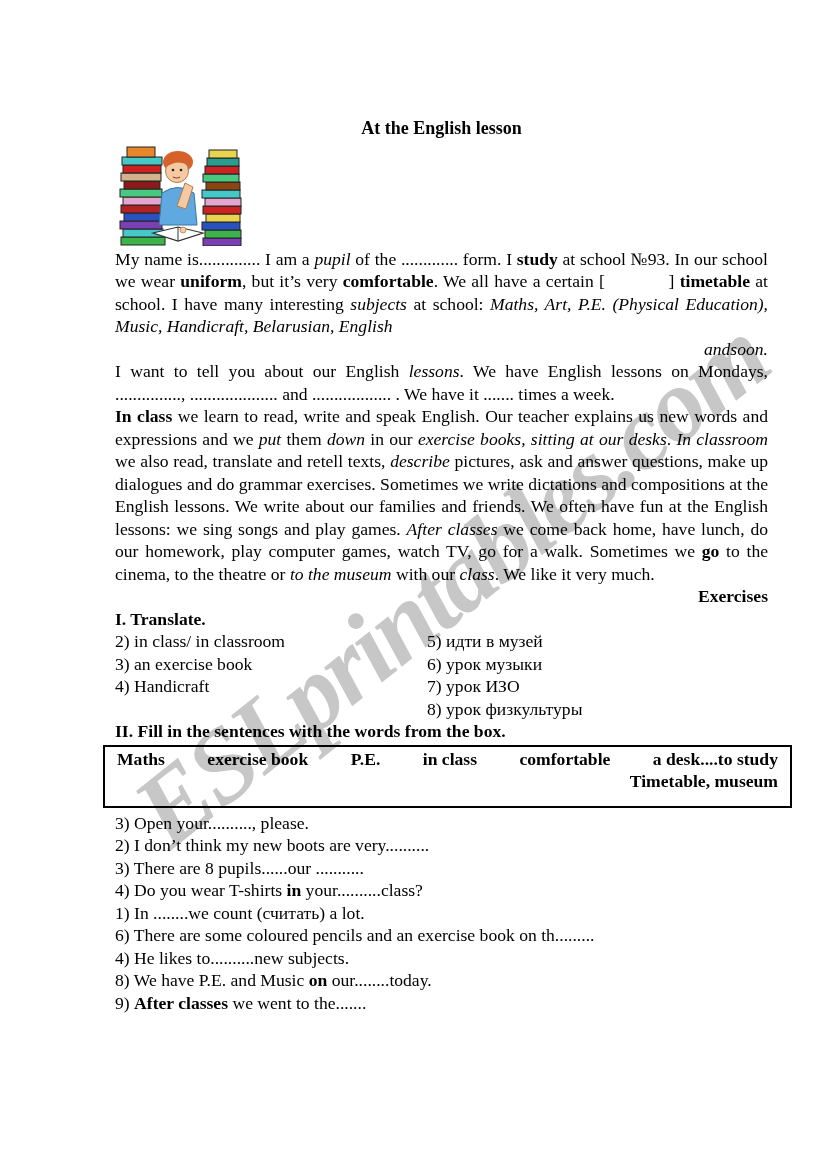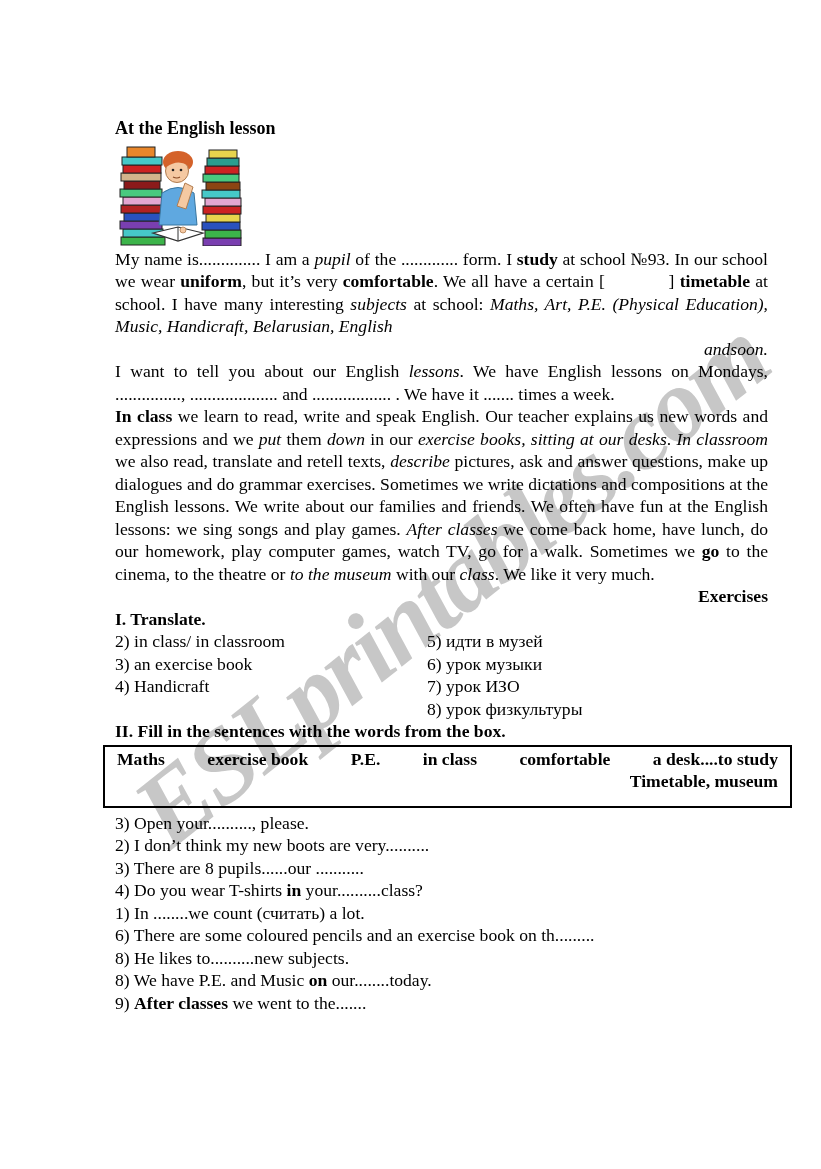--- a/index.html
+++ b/index.html
@@ -25,21 +25,21 @@
     user-select:none;
   }
   .content{
     position:absolute;
     left:115px;top:117px;
     width:653px;
     z-index:1;
     font-size:17.6px;
     line-height:22.5px;
   }
-  .title{font-weight:bold;font-size:18px;}
+  .title{text-align:center;font-weight:bold;font-size:18px;}
   .clipart{margin:3px 0 2px 0;height:103px;}
   .para{margin:0;text-align:justify;}
   .spread{display:flex;justify-content:flex-end;}
   .center{text-align:right;}
   .b{font-weight:bold;}
   .bi{font-weight:normal;font-style:italic;}
   .cols{display:grid;grid-template-columns:312px auto;}
   .wordbox{
     border:2px solid #000;
     margin:2px -24px 4px -12px;
@@ -151,19 +151,19 @@
       <div>Timetable, museum</div>
     </div>
 
     <div>
       <div class="sentence"><span>3) Open your.........., please.</span></div>
       <div class="sentence"><span>2) I don’t think my new boots are very..........</span></div>
       <div class="sentence"><span>3) There are 8 pupils......our ...........</span></div>
       <div class="sentence"><span>4) Do you wear T-shirts </span><span class="b">in</span><span> your..........class?</span></div>
       <div class="sentence"><span>1) In ........we count (считать) a lot.</span></div>
       <div class="sentence"><span>6) There are some coloured pencils and an exercise book on th.........</span></div>
-      <div class="sentence"><span>8) He likes to..........new subjects.</span></div>
+      <div class="sentence"><span>4) He likes to..........new subjects.</span></div>
       <div class="sentence"><span>8) We have P.E. and Music </span><span class="b">on</span><span> our........today.</span></div>
       <div class="sentence"><span>9) </span><span class="b">After classes</span><span> we went to the.......</span></div>
     </div>
 
   </div>
 </div>
 
 </body></html>

